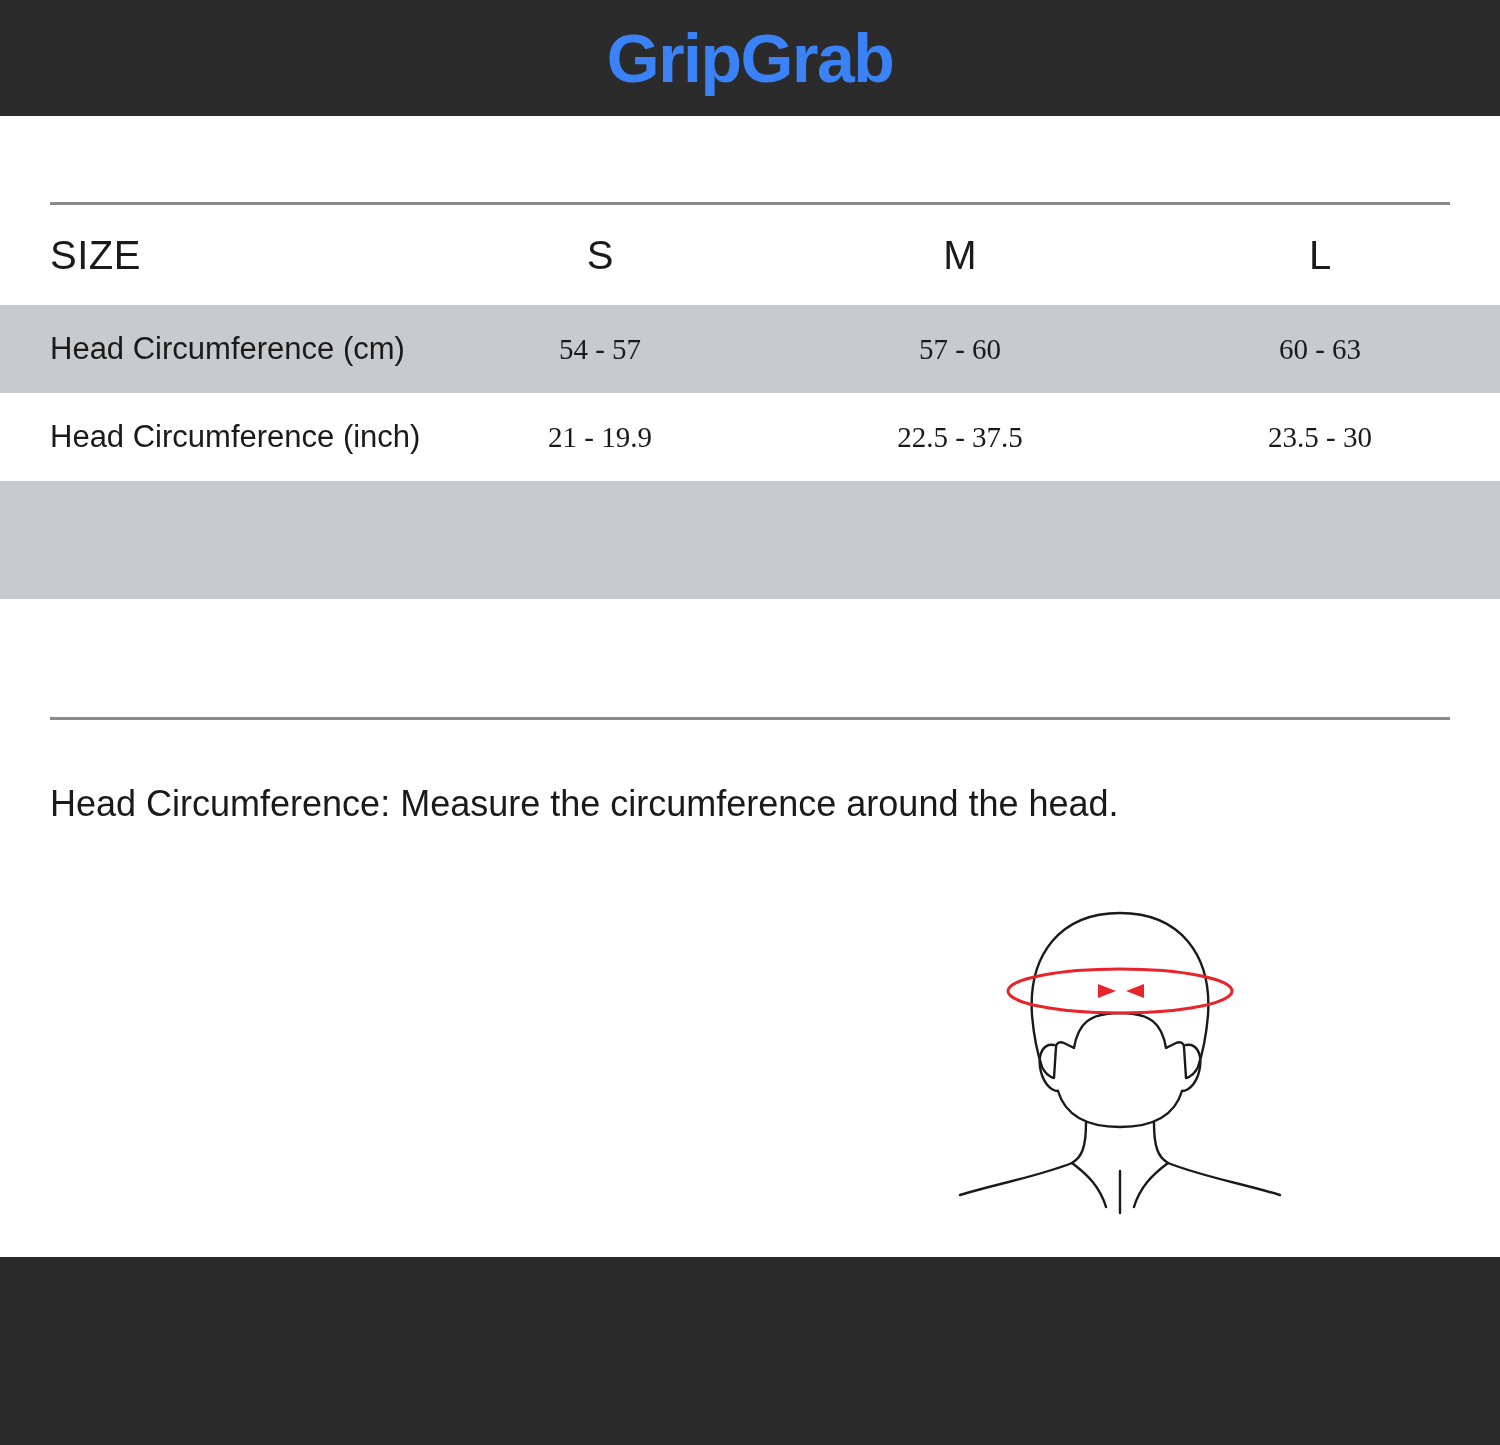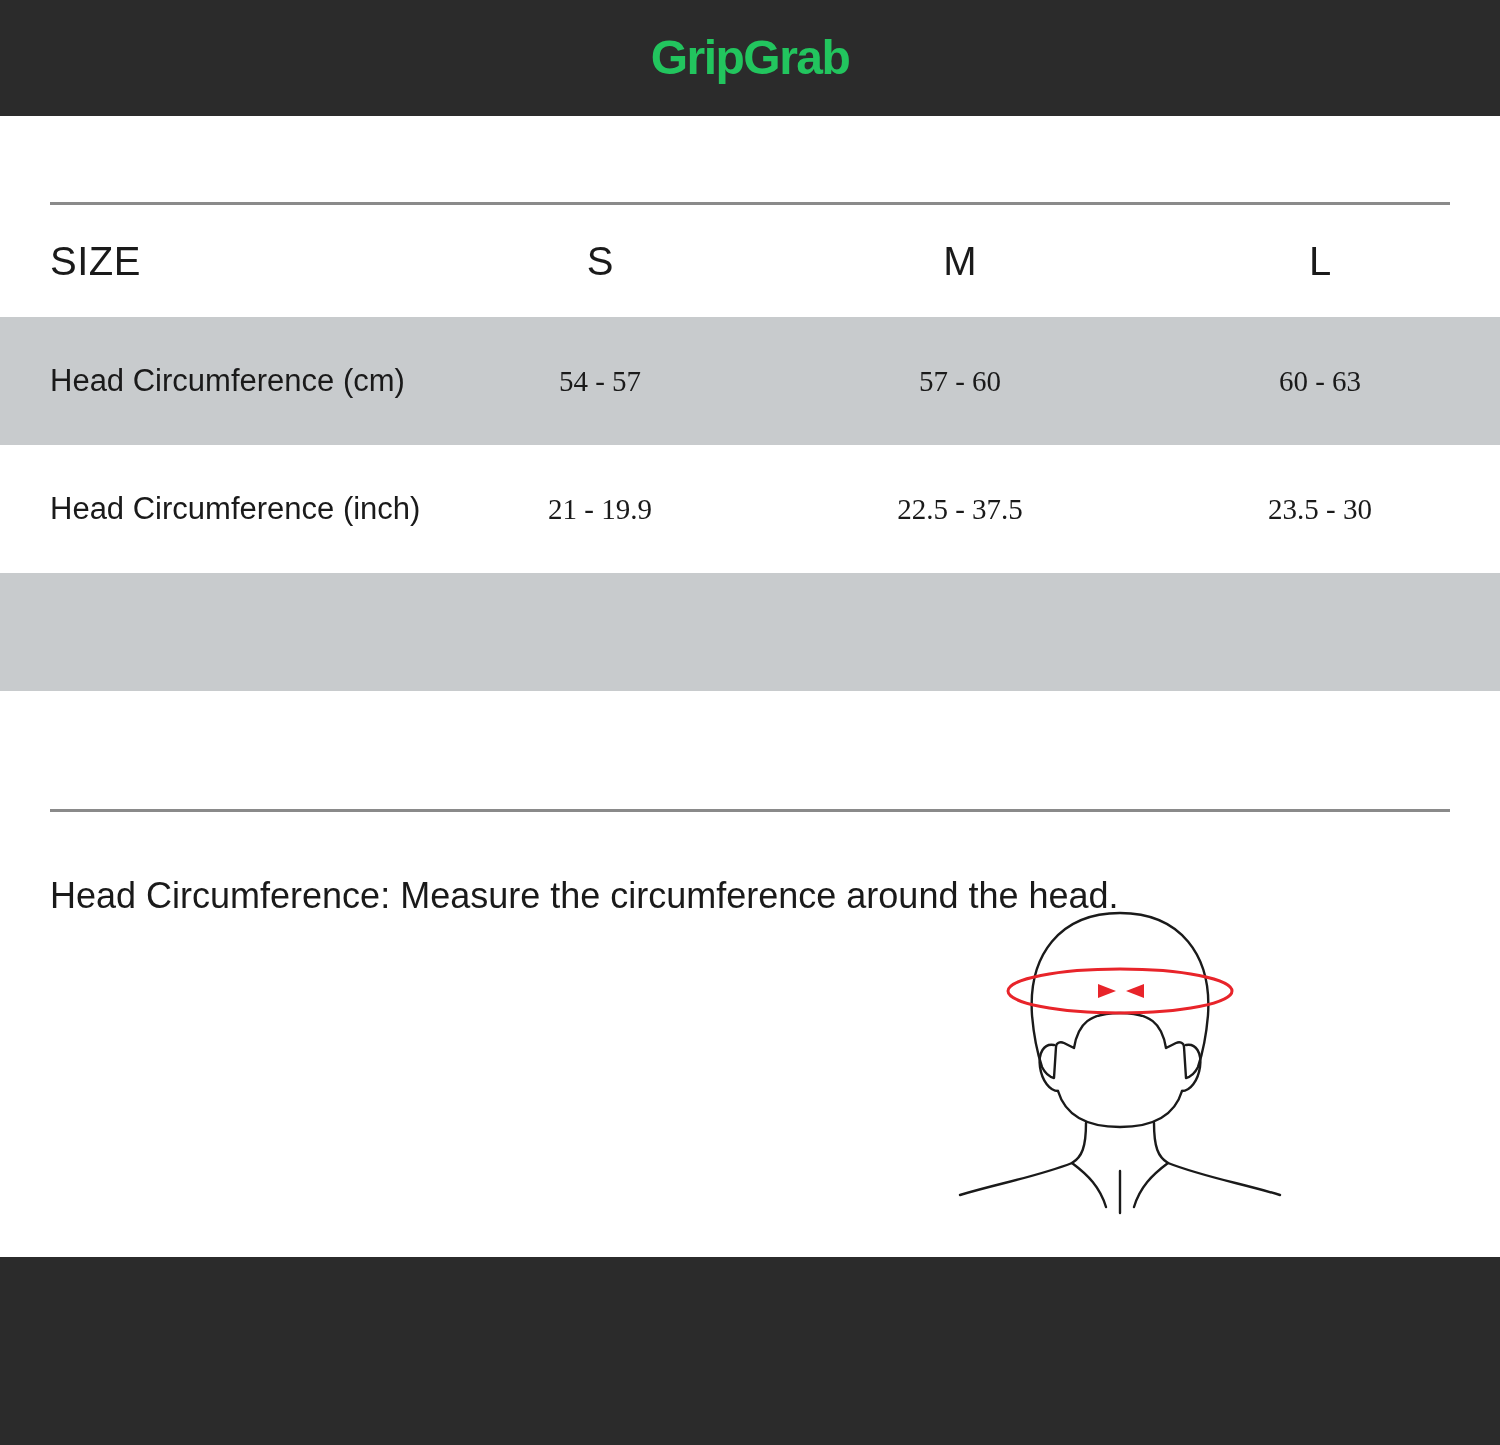--- a/index.html
+++ b/index.html
@@ -18,22 +18,22 @@
 
   
   .top-bar {
     height: 116px;
     background: #2b2b2b;
     display: flex;
     align-items: center;
     justify-content: center;
   }
   .brand {
-    color: #22c55e;
-    font-size: 48px;
+    color: #3b82f6;
+    font-size: 68px;
     font-weight: 700;
     letter-spacing: -1.5px;
     line-height: 1;
     font-family: "Liberation Sans", sans-serif;
   }
   .bottom-bar {
     position: absolute;
     left: 0;
     right: 0;
     bottom: 0;
@@ -53,41 +53,41 @@
   .size-table {
     width: 100%;
     border-collapse: collapse;
     table-layout: fixed;
   }
   .size-table td, .size-table th {
     padding: 0;
     margin: 0;
   }
   .row-head {
-    height: 112px;
+    height: 100px;
   }
   .row-head .label {
     font-size: 40px;
     font-weight: 400;
     letter-spacing: 0.5px;
     padding-left: 50px;
     text-align: left;
     vertical-align: middle;
   }
   .row-head .col {
     font-size: 40px;
     font-weight: 400;
     text-align: center;
     vertical-align: middle;
   }
   .band {
     background: #c8cbcd;
   }
   .data-row {
-    height: 128px;
+    height: 88px;
   }
   .data-row .label {
     font-size: 31px;
     padding-left: 50px;
     text-align: left;
     vertical-align: middle;
     white-space: nowrap;
   }
   .data-row .val {
     font-size: 29px;

